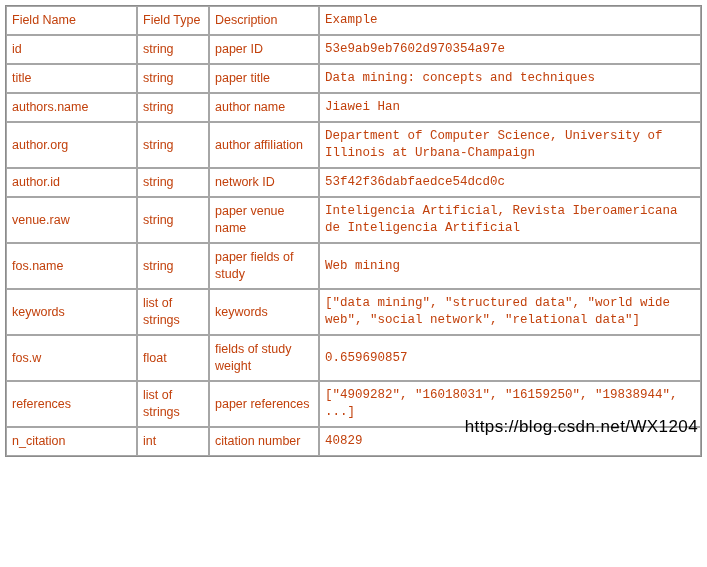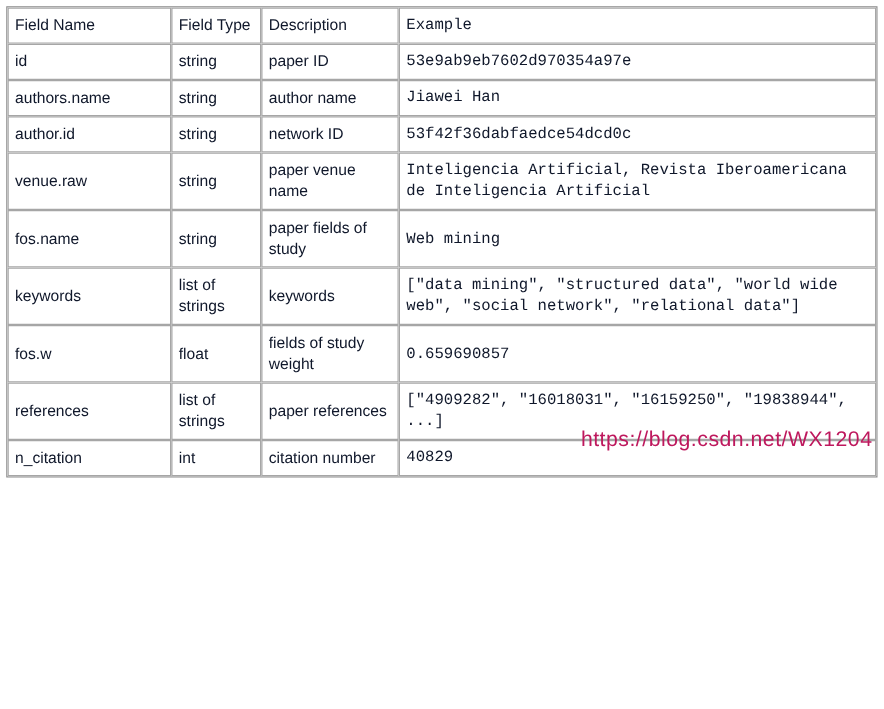--- a/index.html
+++ b/index.html
@@ -31,21 +31,21 @@
     border: 1px solid #8b8b8b;
     background: #ffffff;
   }
 
   table.schema td {
     border: 1px solid #a6a6a6;
     padding: 5px 4px 5px 5px;
     vertical-align: middle;
     font-size: 12.5px;
     line-height: 17px;
-    color: #0f172a;
+    color: #c2410c;
     word-wrap: break-word;
     overflow-wrap: break-word;
     background: #ffffff;
   }
 
   
   table.schema tr td {
     box-shadow: none;
   }
 
@@ -57,21 +57,21 @@
   td.field-name { padding-left: 6px; }
   td.cell-example { padding-left: 6px; font-family: Liberation Mono, monospace; }
 
   .watermark {
     position: absolute;
     right: 2px;
     bottom: 20px;
     font-family: "Liberation Sans", sans-serif;
     font-size: 17px;
     letter-spacing: 0.4px;
-    color: #be185d;
+    color: #000000;
     white-space: nowrap;
     pointer-events: none;
     user-select: none;
   }
 </style>
 </head>
 <body>
 
 <div id="schema-wrap">
   <table class="schema">
@@ -88,24 +88,36 @@
         <td>Description</td>
         <td class="cell-example">Example</td>
       </tr>
     <tr>
           <td class="field-name">id</td>
           <td>string</td>
           <td>paper ID</td>
           <td class="cell-example">53e9ab9eb7602d970354a97e</td>
         </tr>
         <tr>
+          <td class="field-name">title</td>
+          <td>string</td>
+          <td>paper title</td>
+          <td class="cell-example">Data mining: concepts and techniques</td>
+        </tr>
+        <tr>
           <td class="field-name">authors.name</td>
           <td>string</td>
           <td>author name</td>
           <td class="cell-example">Jiawei Han</td>
+        </tr>
+        <tr>
+          <td class="field-name">author.org</td>
+          <td>string</td>
+          <td>author affiliation</td>
+          <td class="cell-example">Department of Computer Science, University of Illinois at Urbana-Champaign</td>
         </tr>
         <tr>
           <td class="field-name">author.id</td>
           <td>string</td>
           <td>network ID</td>
           <td class="cell-example">53f42f36dabfaedce54dcd0c</td>
         </tr>
         <tr>
           <td class="field-name">venue.raw</td>
           <td>string</td>

